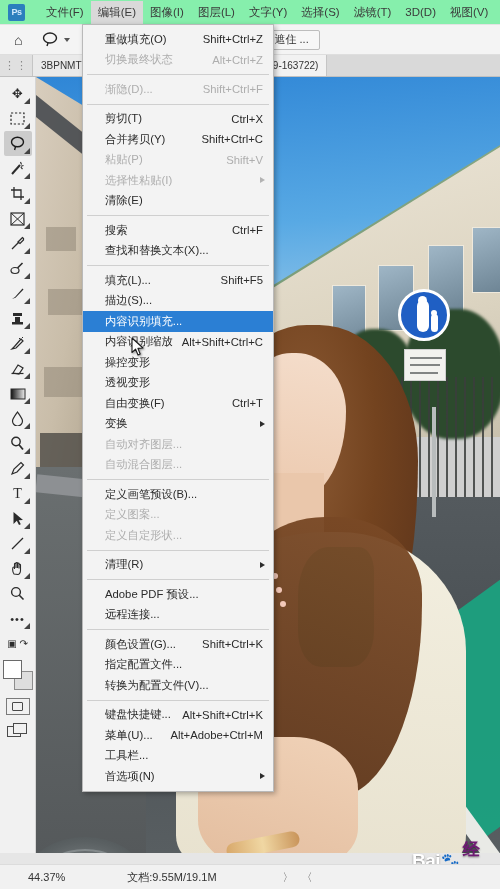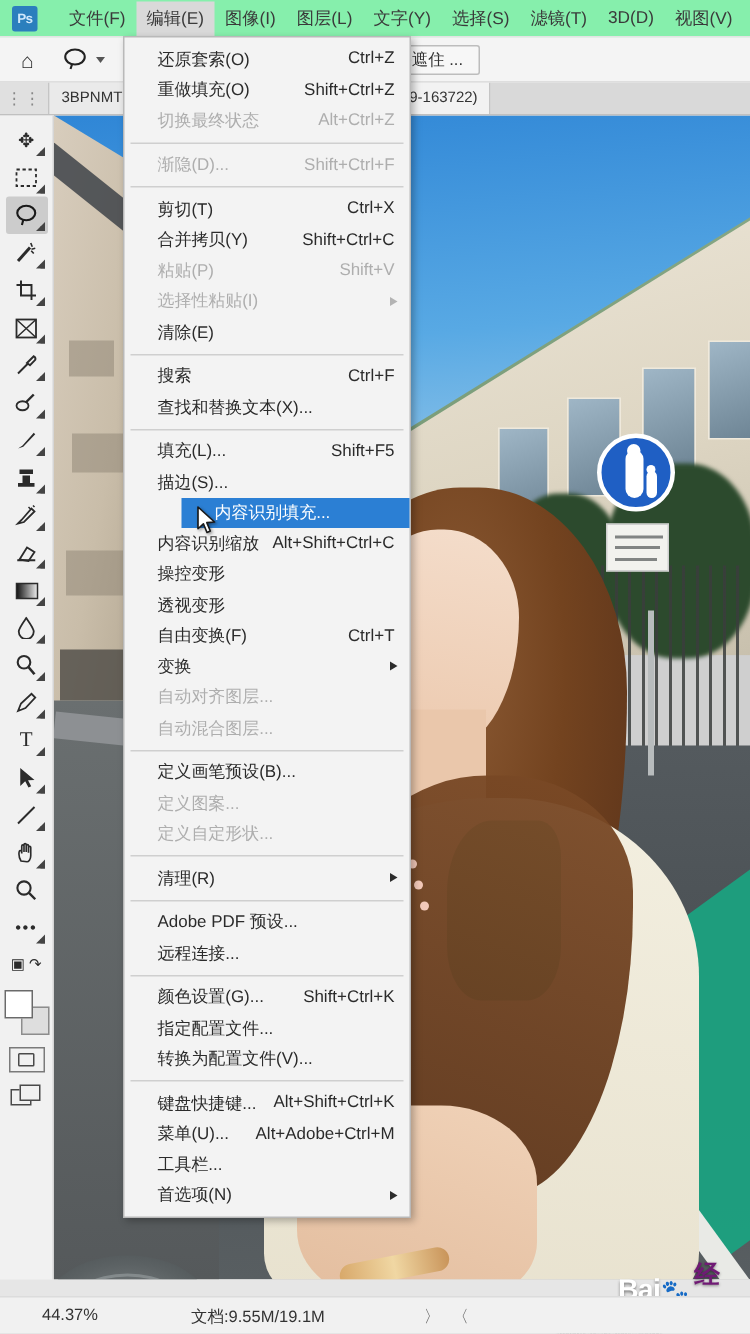--- a/index.html
+++ b/index.html
@@ -228,21 +228,21 @@
   }
   .mrow{
     position:relative;height:20.5px;display:flex;align-items:center;
     padding:0 6px 0 22px; font-size:11.3px;color:#2b2b2b;white-space:nowrap;
   }
   .mrow .lbl{ flex:none; }
   .mrow .acc{
     position:absolute;right:10px;font-size:11.3px;color:#2b2b2b;
   }
   .mrow.dis, .mrow.dis .acc{ color:#aeaeae; }
-  .mrow.hl{ background:#2b7fd4;margin-left:38px; }
+  .mrow.hl{ background:#2b7fd4; }
   .mrow.hl .lbl, .mrow.hl .acc{ color:#ffffff; }
   .mrow .arrow{
     position:absolute;right:8px;width:0;height:0;
     border-top:3.5px solid transparent;border-bottom:3.5px solid transparent;
     border-left:5px solid #2b2b2b;
   }
   .mrow.dis .arrow{ border-left-color:#b3b3b3; }
   .msep{ height:1px;background:#cfcfcf;margin:4px 4px; }
   #cursor{
     position:absolute;left:131px;top:337px;width:0;height:0;z-index:60;
@@ -520,24 +520,20 @@
 </div>
 
 <div id="statusbar">
   <div id="zoom-val">44.37%</div>
   <div id="doc-info">文档:9.55M/19.1M</div>
   <div id="status-arrows">〉〈</div>
 </div>
 
 <div id="editmenu">
     <div class="mrow">
-      <span class="lbl">还原套索(O)</span>
-      <span class="acc">Ctrl+Z</span>
-    </div>
-    <div class="mrow">
       <span class="lbl">重做填充(O)</span>
       <span class="acc">Shift+Ctrl+Z</span>
     </div>
     <div class="mrow dis">
       <span class="lbl">切换最终状态</span>
       <span class="acc">Alt+Ctrl+Z</span>
     </div>
     <div class="msep"></div>
     <div class="mrow dis">
       <span class="lbl">渐隐(D)...</span>

